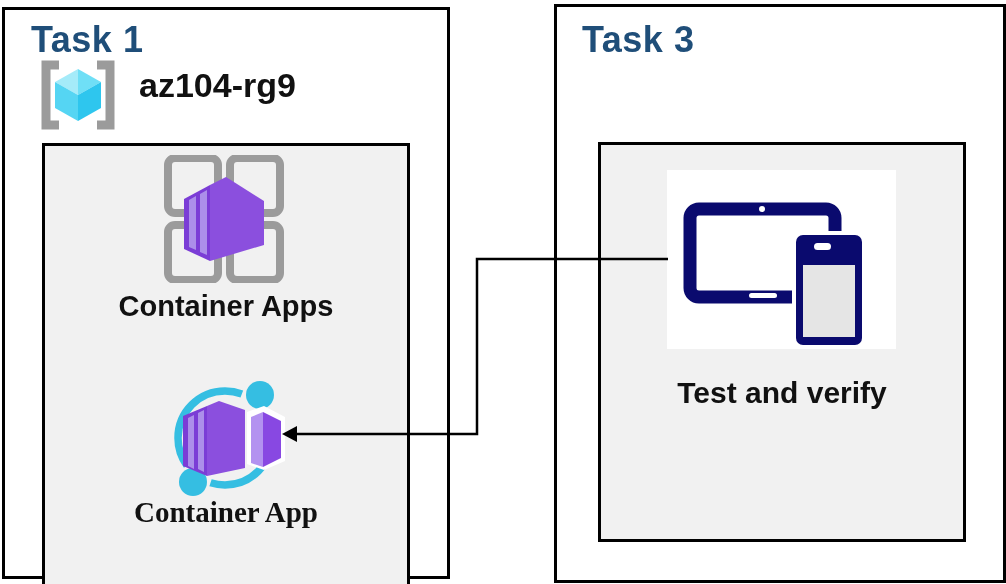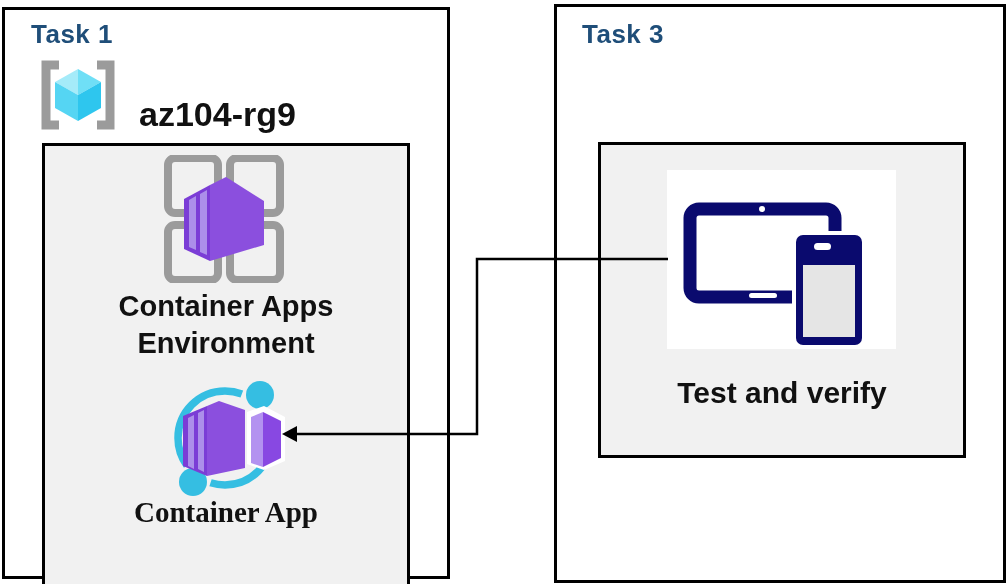--- a/index.html
+++ b/index.html
@@ -14,47 +14,47 @@
   }
   .task-box {
     position: absolute;
     border: 3px solid var(--box-border);
     background: #fff;
   }
   #task1 { left: 2px;   top: 7px; width: 448px; height: 572px; }
   #task2 { left: 554px; top: 4px; width: 452px; height: 579px; }
   .task-title {
     position: absolute;
-    font-size: 26px;
+    font-size: 36px;
     font-weight: bold;
     color: var(--title-navy);
     letter-spacing: 0.5px;
   }
   #task1 .task-title { left: 26px; top: 9px; }
   #task2 .task-title { left: 25px; top: 12px; }
   .rg-row {
     position: absolute;
     left: 30px; top: 50px;
     display: flex;
-    align-items: flex-end;
+    align-items: flex-start;
     gap: 18px;
   }
   .rg-name {
     font-size: 34px;
     font-weight: bold;
     color: var(--label-black);
     margin-top: 6px;
   }
   .inner-box {
     position: absolute;
     background: var(--box-fill);
     border: 3px solid var(--box-border);
   }
   #task1 .inner-box { left: 37px; top: 133px; width: 368px; height: 472px; }
-  #task2 .inner-box { left: 41px; top: 135px; width: 368px; height: 316px; }
+  #task2 .inner-box { left: 41px; top: 135px; width: 368px; height: 400px; }
   .icon-abs { position: absolute; }
   .env-icon  { left: 117px; top: 9px; }
   .app-icon  { left: 118px; top: 232px; }
   .diagram-label {
     position: absolute;
     left: 0;
     width: 100%;
     text-align: center;
     font-size: 29px;
     line-height: 37px;
@@ -106,21 +106,20 @@
         <rect x="6" y="70" width="50" height="55" rx="7" fill="none" style="stroke:var(--frame-gray)" stroke-width="8"></rect>
         <rect x="68" y="70" width="50" height="55" rx="7" fill="none" style="stroke:var(--frame-gray)" stroke-width="8"></rect>
         <polygon points="48,30 64,22 102,46 102,90 48,106" style="fill:var(--purple-face)"></polygon>
         <polygon points="22,44 48,30 48,106 22,94" style="fill:var(--purple-front)"></polygon>
         <polygon points="27,45 34,41 34,95 27,92" style="fill:var(--purple-stripe)"></polygon>
         <polygon points="38,39 45,35 45,100 38,97" style="fill:var(--purple-stripe)"></polygon>
       </svg>
     </span>
     <div class="diagram-label env-label">
       <div>Container Apps</div>
-      <div>Environment</div>
     </div>
 
     <span class="icon-abs app-icon">
       <svg width="126" height="124" viewBox="0 0 126 124">
         <circle cx="62" cy="60" r="47" fill="none" style="stroke:var(--ring-cyan)" stroke-width="7.5" pathLength="360" stroke-dasharray="108 36 147 36 33"></circle>
         <circle cx="97" cy="17" r="14" style="fill:var(--ring-cyan)"></circle>
         <circle cx="30" cy="104" r="14" style="fill:var(--ring-cyan)"></circle>
         <polygon points="44,28 56,23 82,32 82,90 44,98" style="fill:var(--purple-face)"></polygon>
         <polygon points="20,38 44,28 44,98 20,88" style="fill:var(--purple-front)"></polygon>
         <polygon points="25,40 31,37 31,91 25,88" style="fill:var(--purple-stripe)"></polygon>

